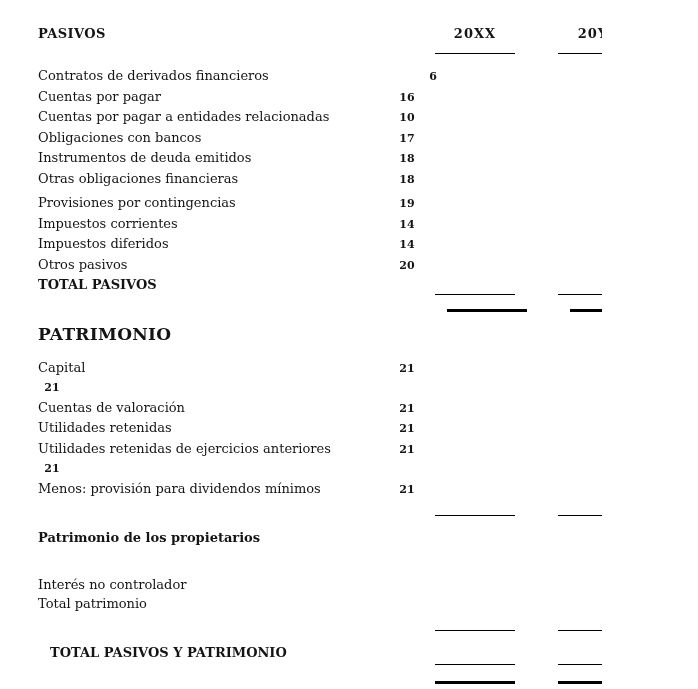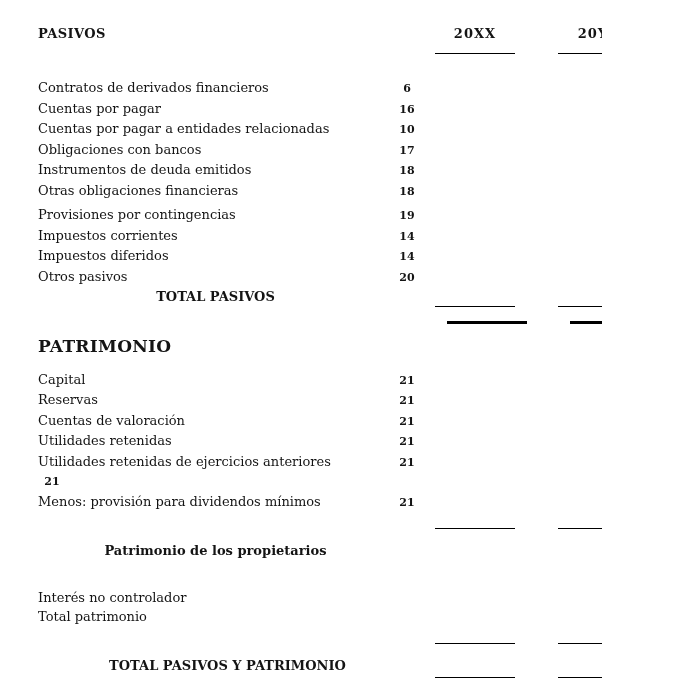--- a/index.html
+++ b/index.html
@@ -23,21 +23,21 @@
     display: flex;
     align-items: baseline;
     min-height: 19.5px;
     line-height: 19.5px;
   }
   .label { width: 355px; flex-shrink: 0; }
   .note  { width: 28px; flex-shrink: 0; text-align: center;
            font-size: 11px; font-weight: 700; }
   .c1    { width: 80px; flex-shrink: 0; margin-left: 14px; }
   .c2    { width: 80px; flex-shrink: 0; margin-left: 43px; }
-  .bold  { font-weight: 700; text-align: center; }
+  .bold  { font-weight: 700; }
 
   
   .header-row { align-items: flex-start; min-height: 0; line-height: normal; }
   .section-title { font-weight: 700; font-size: 13px; letter-spacing: 0.4px; }
   .colhead {
     text-align: center;
     font-weight: 700;
     font-size: 13px;
     letter-spacing: 1px;
     padding-bottom: 12px;
@@ -50,21 +50,21 @@
   .rule-thick { border-bottom: 3.5px solid #000; height: 2px; }
   .total-row .c1, .total-row .c2 { border-bottom: 1px solid #000; align-self: stretch; }
 
   .patrimonio-title { font-weight: 700; font-size: 17px; letter-spacing: 0.3px;
                       line-height: 20px; margin-top: 12px; }
 
   .mt4  { margin-top: 4px; }
   .mt8  { margin-top: 12px; }
   .mt12 { margin-top: 12px; margin-left: 12px; }
   .mt14 { margin-top: 14px; }
-  .mt20 { margin-top: 24px; }
+  .mt20 { margin-top: 12px; gap: 26px; }
   .mt26 { margin-top: 27px; }
 </style>
 </head>
 <body>
 
 <div class="page">
 
   <div class="row header-row">
     <span class="label section-title">PASIVOS</span>
     <span class="note"></span>
@@ -127,21 +127,20 @@
     <span class="c2 rule-thick"></span>
   </div>
 
   <div class="patrimonio-title">PATRIMONIO</div>
 
   <div class="row mt14">
     <span class="label">Capital</span>
     <span class="note">21</span>
   </div>
   <div class="row">
-    <span class="label">Reservas</span>
     <span class="note">21</span>
   </div>
   <div class="row">
     <span class="label">Cuentas de valoración</span>
     <span class="note">21</span>
   </div>
   <div class="row">
     <span class="label">Utilidades retenidas</span>
     <span class="note">21</span>
   </div>

